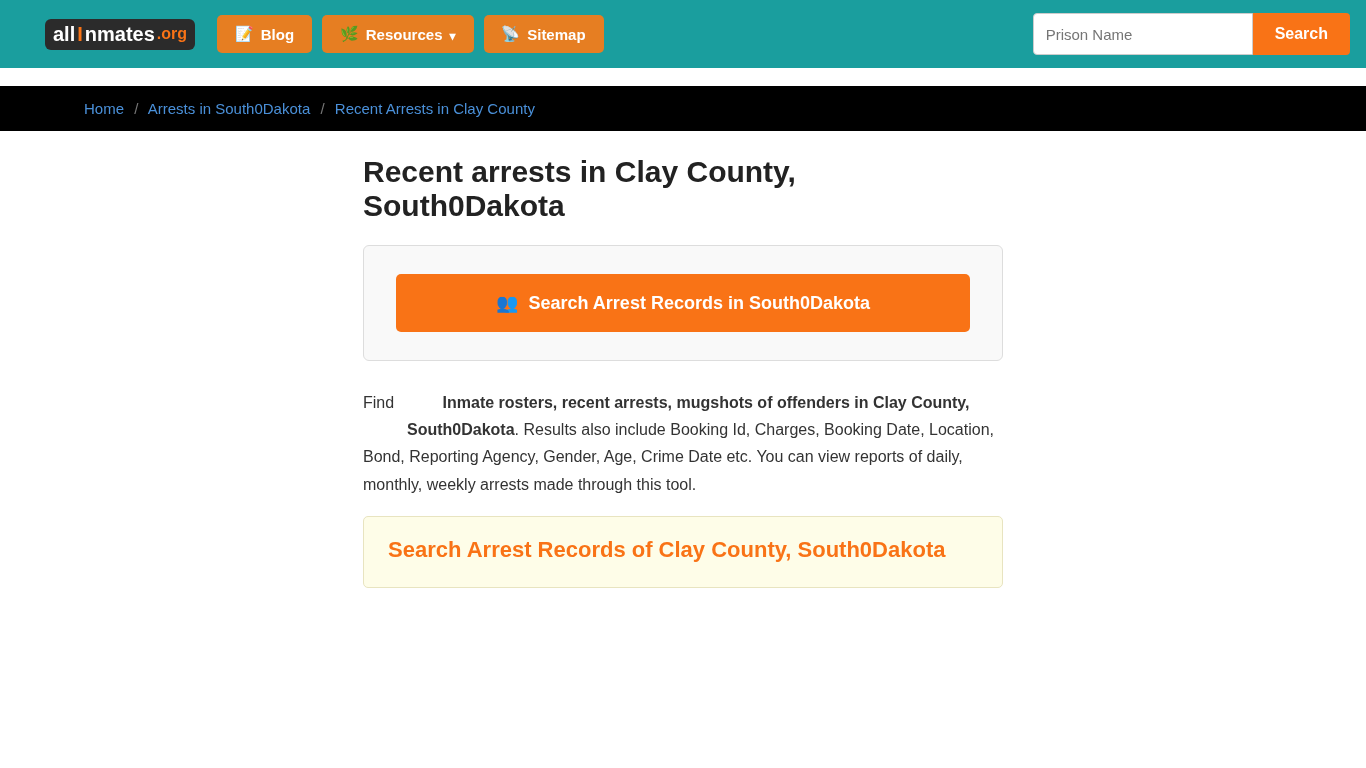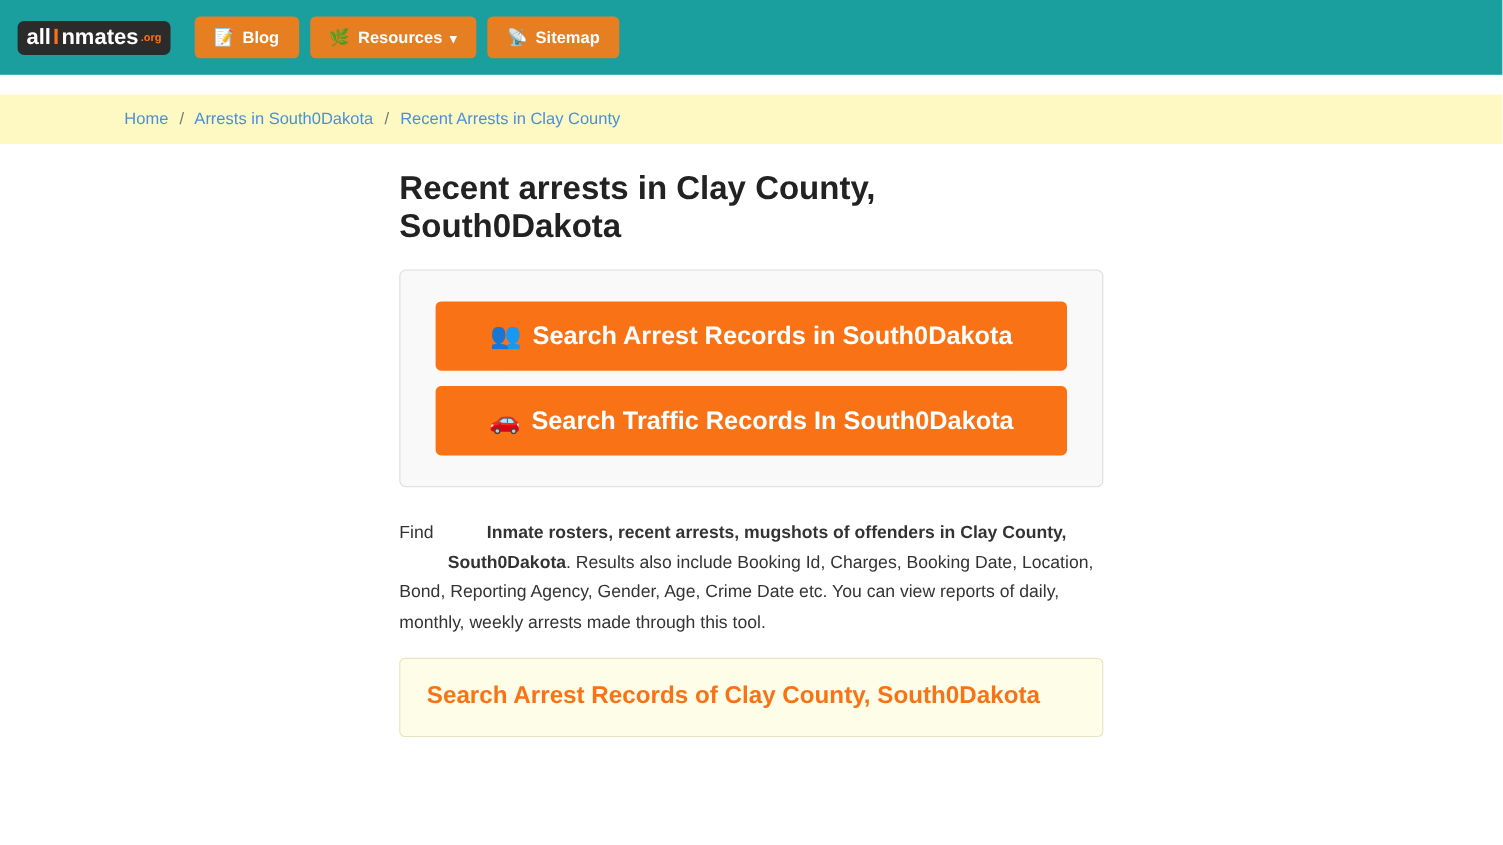--- a/index.html
+++ b/index.html
@@ -11,33 +11,34 @@
       display: flex;
       align-items: center;
       padding: 0 16px;
       height: 68px;
       gap: 10px;
     }
     .logo-wrapper {
       display: flex;
       align-items: center;
       margin-right: 12px;
+      margin-left: 29px;
     }
     .logo-box {
       background: #2b2b2b;
       border-radius: 6px;
       padding: 4px 8px;
       display: flex;
       align-items: center;
       gap: 2px;
     }
     .logo-all { color: #fff; font-size: 20px; font-weight: 900; }
     .logo-i { color: #f97316; font-size: 20px; font-weight: 900; }
     .logo-nmates { color: #fff; font-size: 20px; font-weight: 900; }
-    .logo-org { color: #f97316; font-size: 10px; font-weight: 900; }
+    .logo-org { color: #f97316; font-size: 16px; font-weight: 900; }
 
     .nav-btn {
       background: #e67e22;
       color: #fff;
       border: none;
       border-radius: 5px;
       padding: 10px 18px;
       font-size: 15px;
       font-weight: 600;
       cursor: pointer;
@@ -70,22 +71,22 @@
       border: none;
       border-radius: 0 4px 4px 0;
       padding: 0 22px;
       font-size: 16px;
       font-weight: 700;
       cursor: pointer;
     }
 
     
     .breadcrumb-bar {
-      background: #fef9c3;
-      padding: 14px 113px;
+      background: #000000;
+      padding: 14px 84px;
       margin-top: 18px;
     }
     .breadcrumb {
       font-size: 15px;
       color: #4a90d9;
     }
     .breadcrumb a { color: #4a90d9; text-decoration: none; }
     .breadcrumb .sep { color: #777; margin: 0 6px; }
     .breadcrumb .current { color: #4a90d9; }
 
@@ -117,21 +118,21 @@
     .action-btn {
       display: flex;
       align-items: center;
       justify-content: center;
       gap: 10px;
       background: #f97316;
       color: #fff;
       border: none;
       border-radius: 5px;
       padding: 18px 24px;
-      font-size: 23px;
+      font-size: 18px;
       font-weight: 600;
       cursor: pointer;
       width: 100%;
       text-align: center;
     }
 
     
     .description {
       font-size: 16px;
       line-height: 1.7;
@@ -195,44 +196,46 @@
     <span class="icon-chevron"></span>
   </button>
 
   <button class="nav-btn">
     <span class="icon-sitemap"></span>
     <span>Sitemap</span>
   </button>
 
   <div class="nav-spacer"></div>
 
+  <div class="search-area">
+    <input type="text" class="prison-input" placeholder="Prison Name" style="">
+    <button class="search-btn">
+      <span>Search</span>
+    </button>
+  </div>
 </nav>
 
 <div class="breadcrumb-bar">
   <div class="breadcrumb">
     <a href="#">Home</a>
     <span class="sep">/</span>
     <a href="#">Arrests in South0Dakota</a>
     <span class="sep">/</span>
     <span class="current">Recent Arrests in Clay County</span>
   </div>
 </div>
 
 <div class="main-content">
   <h1 class="page-title">Recent arrests in Clay County, South0Dakota</h1>
 
   <div class="card">
     <button class="action-btn">
       <span class="icon-users"></span>
       <span>Search Arrest Records in South0Dakota</span>
     </button>
-    <button class="action-btn">
-      <span class="icon-car"></span>
-      <span>Search Traffic Records In South0Dakota</span>
-    </button>
   </div>
 
   <p class="description">
     <span>Find </span><strong>Inmate rosters, recent arrests, mugshots of offenders in Clay County,</strong> <strong>South0Dakota</strong><span>. Results also include Booking Id, Charges, Booking Date, Location, Bond, Reporting Agency, Gender, Age, Crime Date etc. You can view reports of daily, monthly, weekly arrests made through this tool.</span>
   </p>
 
   <div class="search-section-box">
     <div class="search-section-title">Search Arrest Records of Clay County, South0Dakota</div>
   </div>
 </div>

